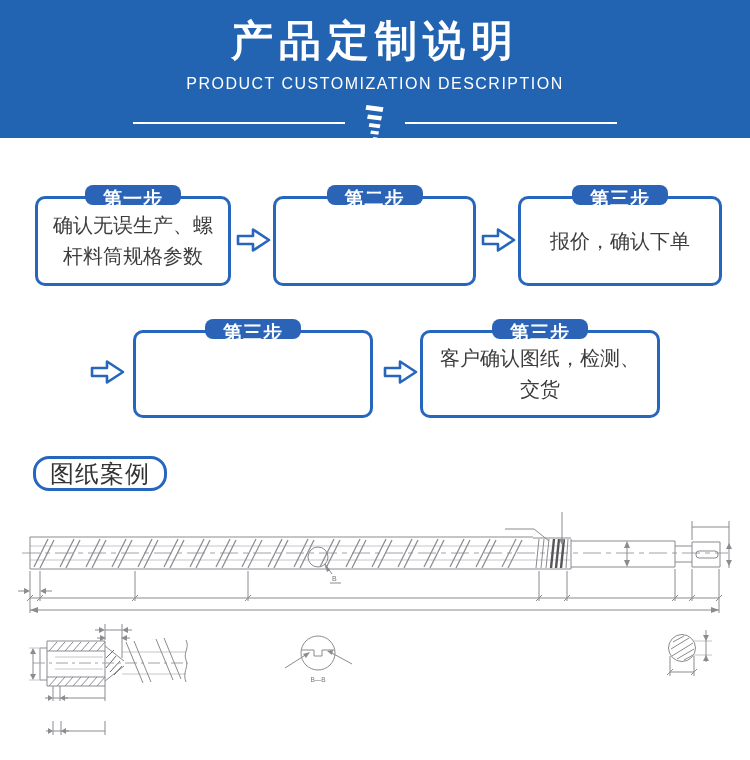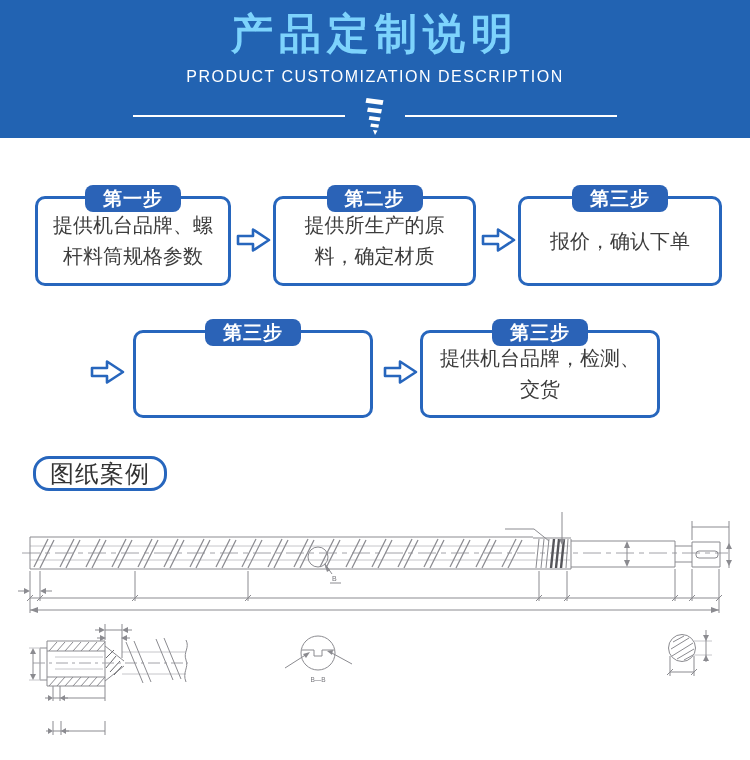--- a/index.html
+++ b/index.html
@@ -1,34 +1,34 @@
 <!DOCTYPE html>
 <html><head>
 <meta charset="utf-8">
 <style>
   * { margin:0; padding:0; box-sizing:border-box; }
   html,body { width:750px; background:#ffffff; font-family:"Liberation Sans", sans-serif; }
   .page { position:relative; width:750px; height:760px; background:#fff; overflow:hidden; }
 
   
   .header { position:absolute; left:0; top:0; width:750px; height:138px; background:#2263b2; text-align:center; }
-  .header-title { padding-top:6px; color:#7dd3fc; font-size:42px; font-weight:bold; letter-spacing:6px; }
+  .header-title { padding-top:13px; color:#ffffff; font-size:42px; font-weight:bold; letter-spacing:6px; }
   .header-sub { margin-top:6px; color:#fff; font-size:16px; letter-spacing:1.5px; font-weight:normal; }
   .divider { margin-top:11px; display:flex; align-items:center; justify-content:center; gap:20px; }
   .divider .line { width:212px; height:2px; background:#fff; }
   .screw-glyph { display:block; }
 
   
   .flow { position:absolute; left:0; top:138px; width:750px; height:622px; background:#fff; }
   .step-box { position:absolute; background:#fff; border:3px solid #2766bd; border-radius:10px;
               display:flex; align-items:center; justify-content:center; text-align:center;
               font-size:20px; line-height:31px; color:#3d3d3d; padding:8px 12px; }
   .step-tab { position:absolute; top:-14px; left:50%; transform:translateX(-50%);
               background:#2b63b7; color:#fff; font-size:19px; font-weight:bold;
-              height:27px; line-height:27px; padding:0 18px; border-radius:8px;
+              height:20px; line-height:27px; padding:0 18px; border-radius:8px;
               white-space:nowrap; letter-spacing:1px; }
   .flow-arrow { position:absolute; width:36px; height:30px; }
 
   
   .b1 { left:35px;  top:58px;  width:196px; height:90px; }
   .b2 { left:273px; top:58px;  width:203px; height:90px;align-items:center; }
   .b3 { left:518px; top:58px;  width:204px; height:90px; }
   .b4 { left:133px; top:192px; width:240px; height:88px; }
   .b5 { left:420px; top:192px; width:240px; height:88px; }
   .a1 { left:236px; top:87px; }
@@ -63,30 +63,29 @@
         </g>
       </svg>
       <span class="line"></span>
     </div>
   </div>
 
   <div class="flow">
 
     <div class="step-box b1">
       <span class="step-tab">第一步</span>
-      <span>提供机台品牌、螺杆料筒规格参数</span>
+      <span>确认无误生产、螺杆料筒规格参数</span>
     </div>
 
     <svg class="flow-arrow a1" viewBox="0 0 36 30">
       <path d="M2 11 h15 V4.5 l16 10.5 -16 10.5 V19 H2 z" fill="#fff" stroke="#2766bd" stroke-width="2.6" stroke-linejoin="round"></path>
     </svg>
 
     <div class="step-box b2">
       <span class="step-tab">第二步</span>
-      <span>提供所生产的原料，确定材质</span>
     </div>
 
     <svg class="flow-arrow a2" viewBox="0 0 36 30">
       <path d="M2 11 h15 V4.5 l16 10.5 -16 10.5 V19 H2 z" fill="#fff" stroke="#2766bd" stroke-width="2.6" stroke-linejoin="round"></path>
     </svg>
 
     <div class="step-box b3">
       <span class="step-tab">第三步</span>
       <span>报价，确认下单</span>
     </div>
@@ -98,21 +97,21 @@
     <div class="step-box b4">
       <span class="step-tab">第三步</span>
     </div>
 
     <svg class="flow-arrow a4" viewBox="0 0 36 30">
       <path d="M2 11 h15 V4.5 l16 10.5 -16 10.5 V19 H2 z" fill="#fff" stroke="#2766bd" stroke-width="2.6" stroke-linejoin="round"></path>
     </svg>
 
     <div class="step-box b5">
       <span class="step-tab">第三步</span>
-      <span>提供机台品牌，检测、交货</span>
+      <span>客户确认图纸，检测、交货</span>
     </div>
 
     <div class="case-label">
       <span>图纸案例</span>
     </div>
   </div>
 
   <svg class="drawing" viewBox="0 505 750 255">
     <defs>
       <g id="flight" stroke="#8b8b90" stroke-width="1.2">

